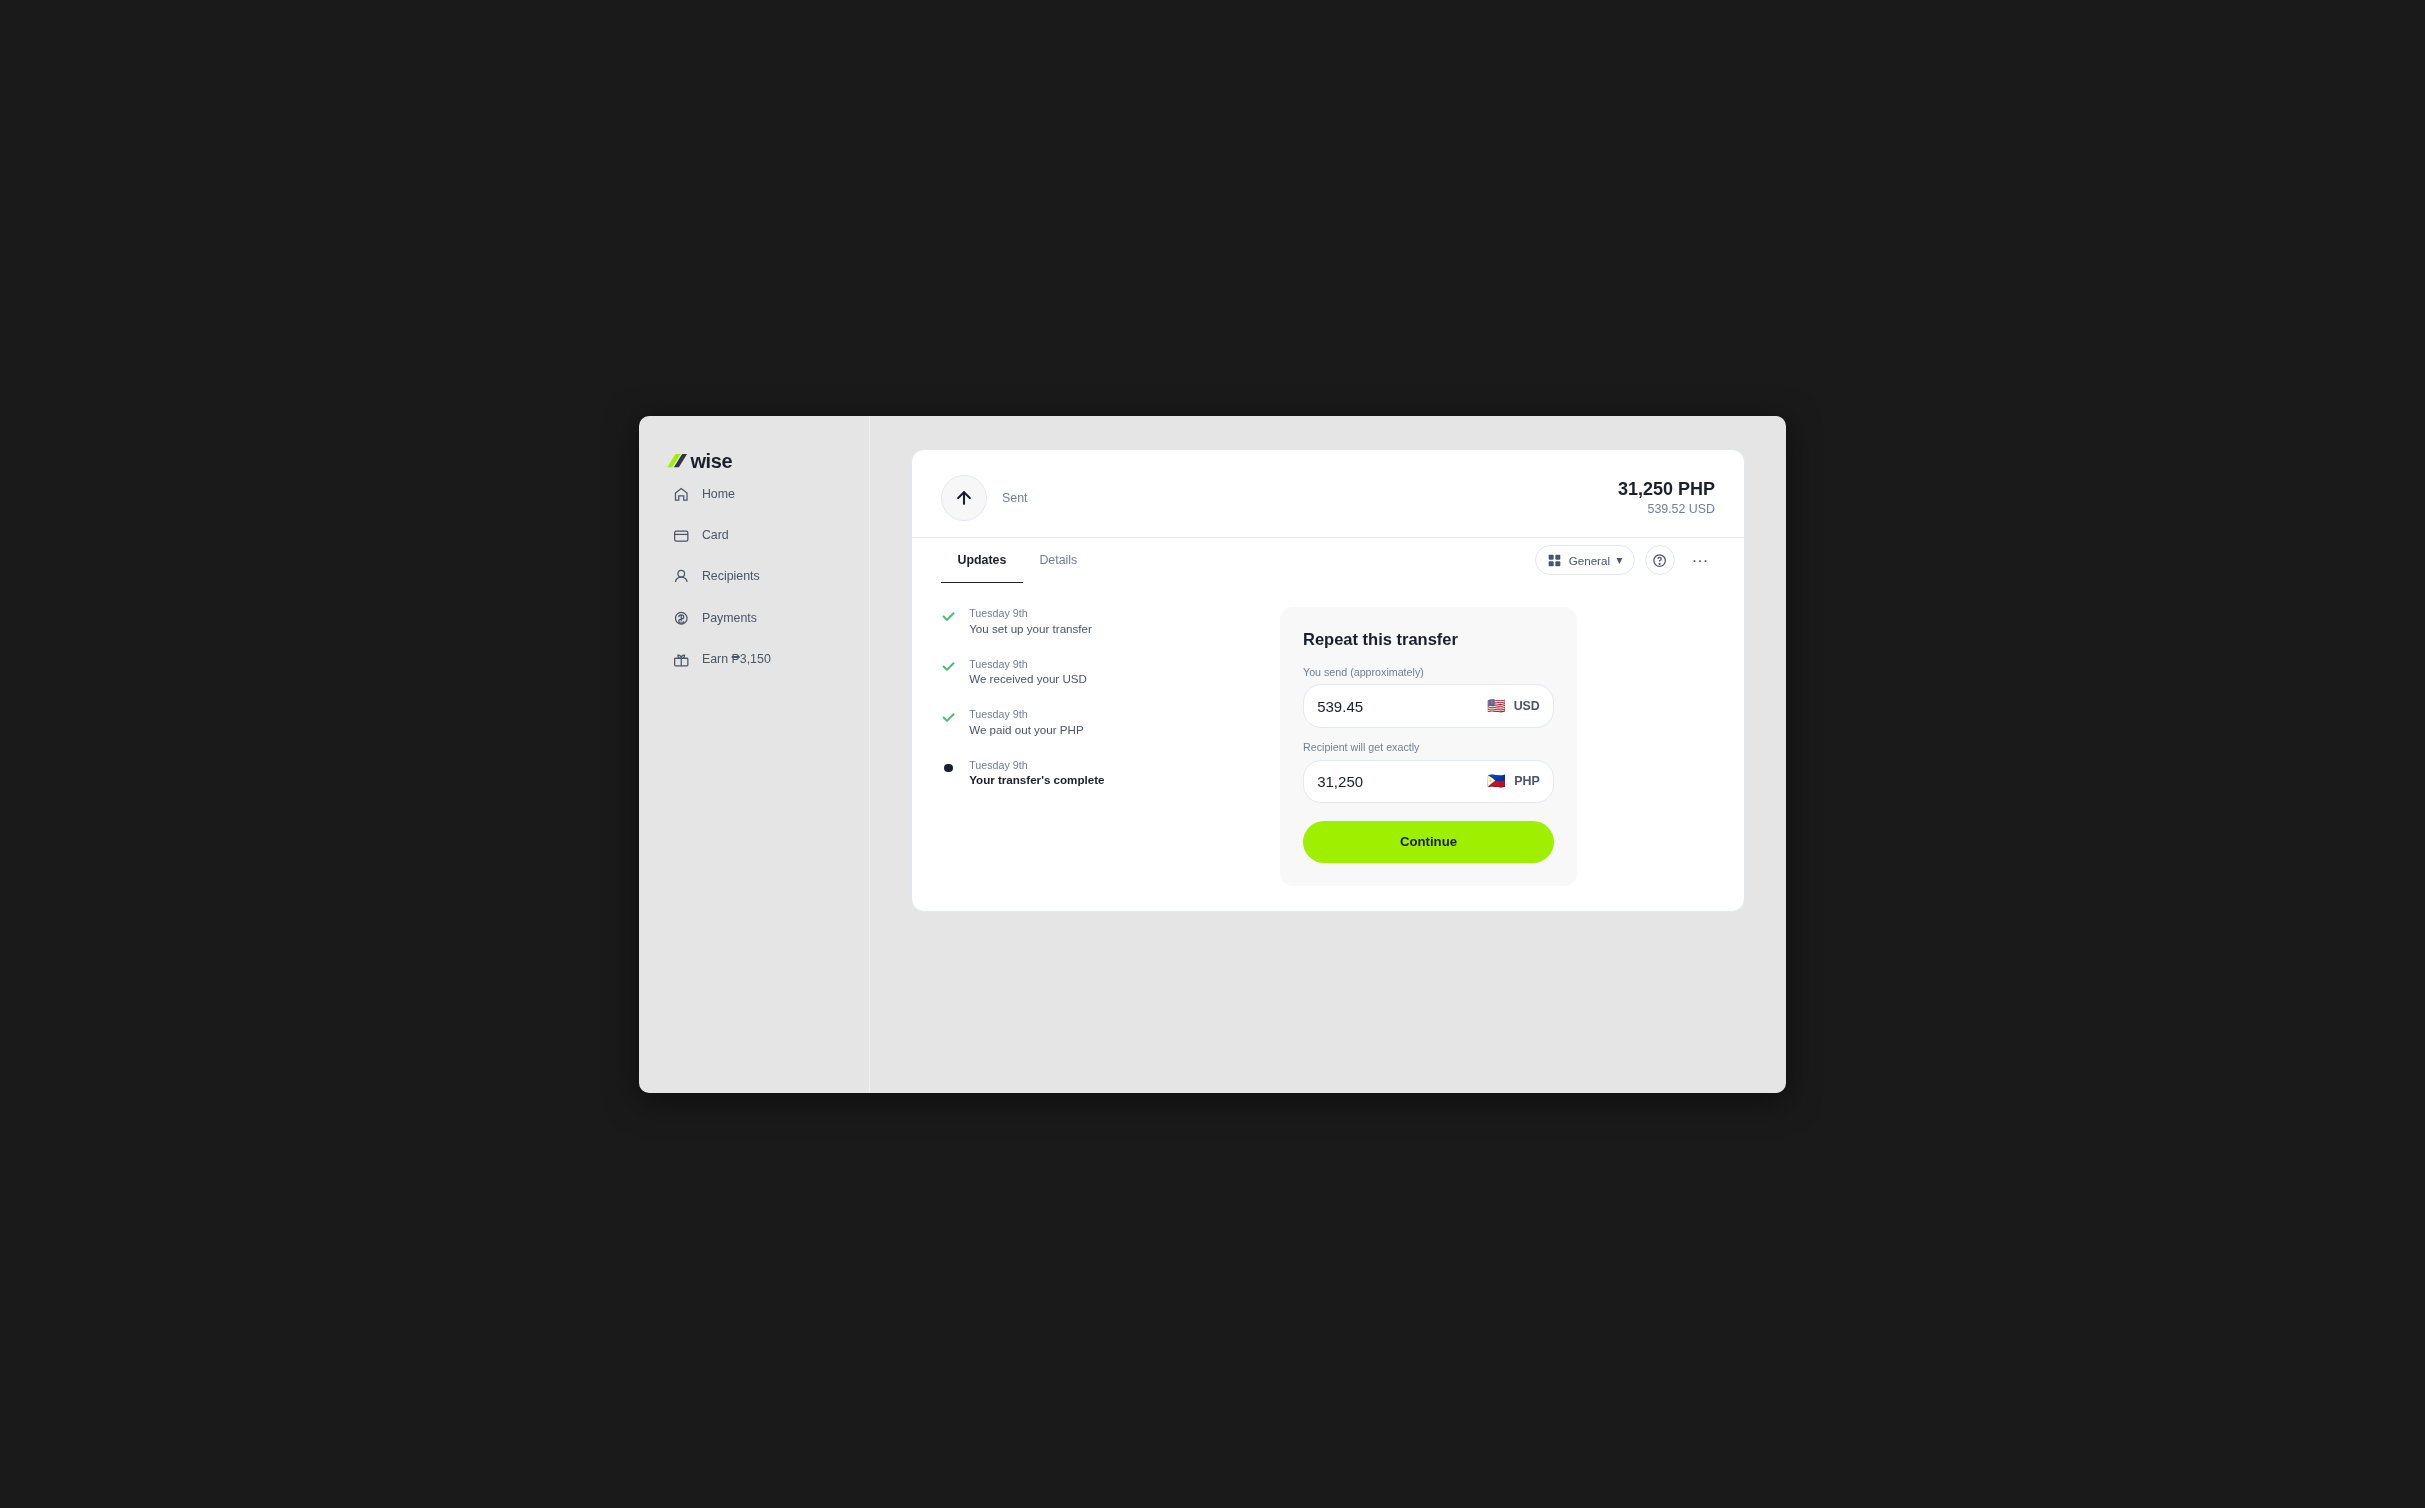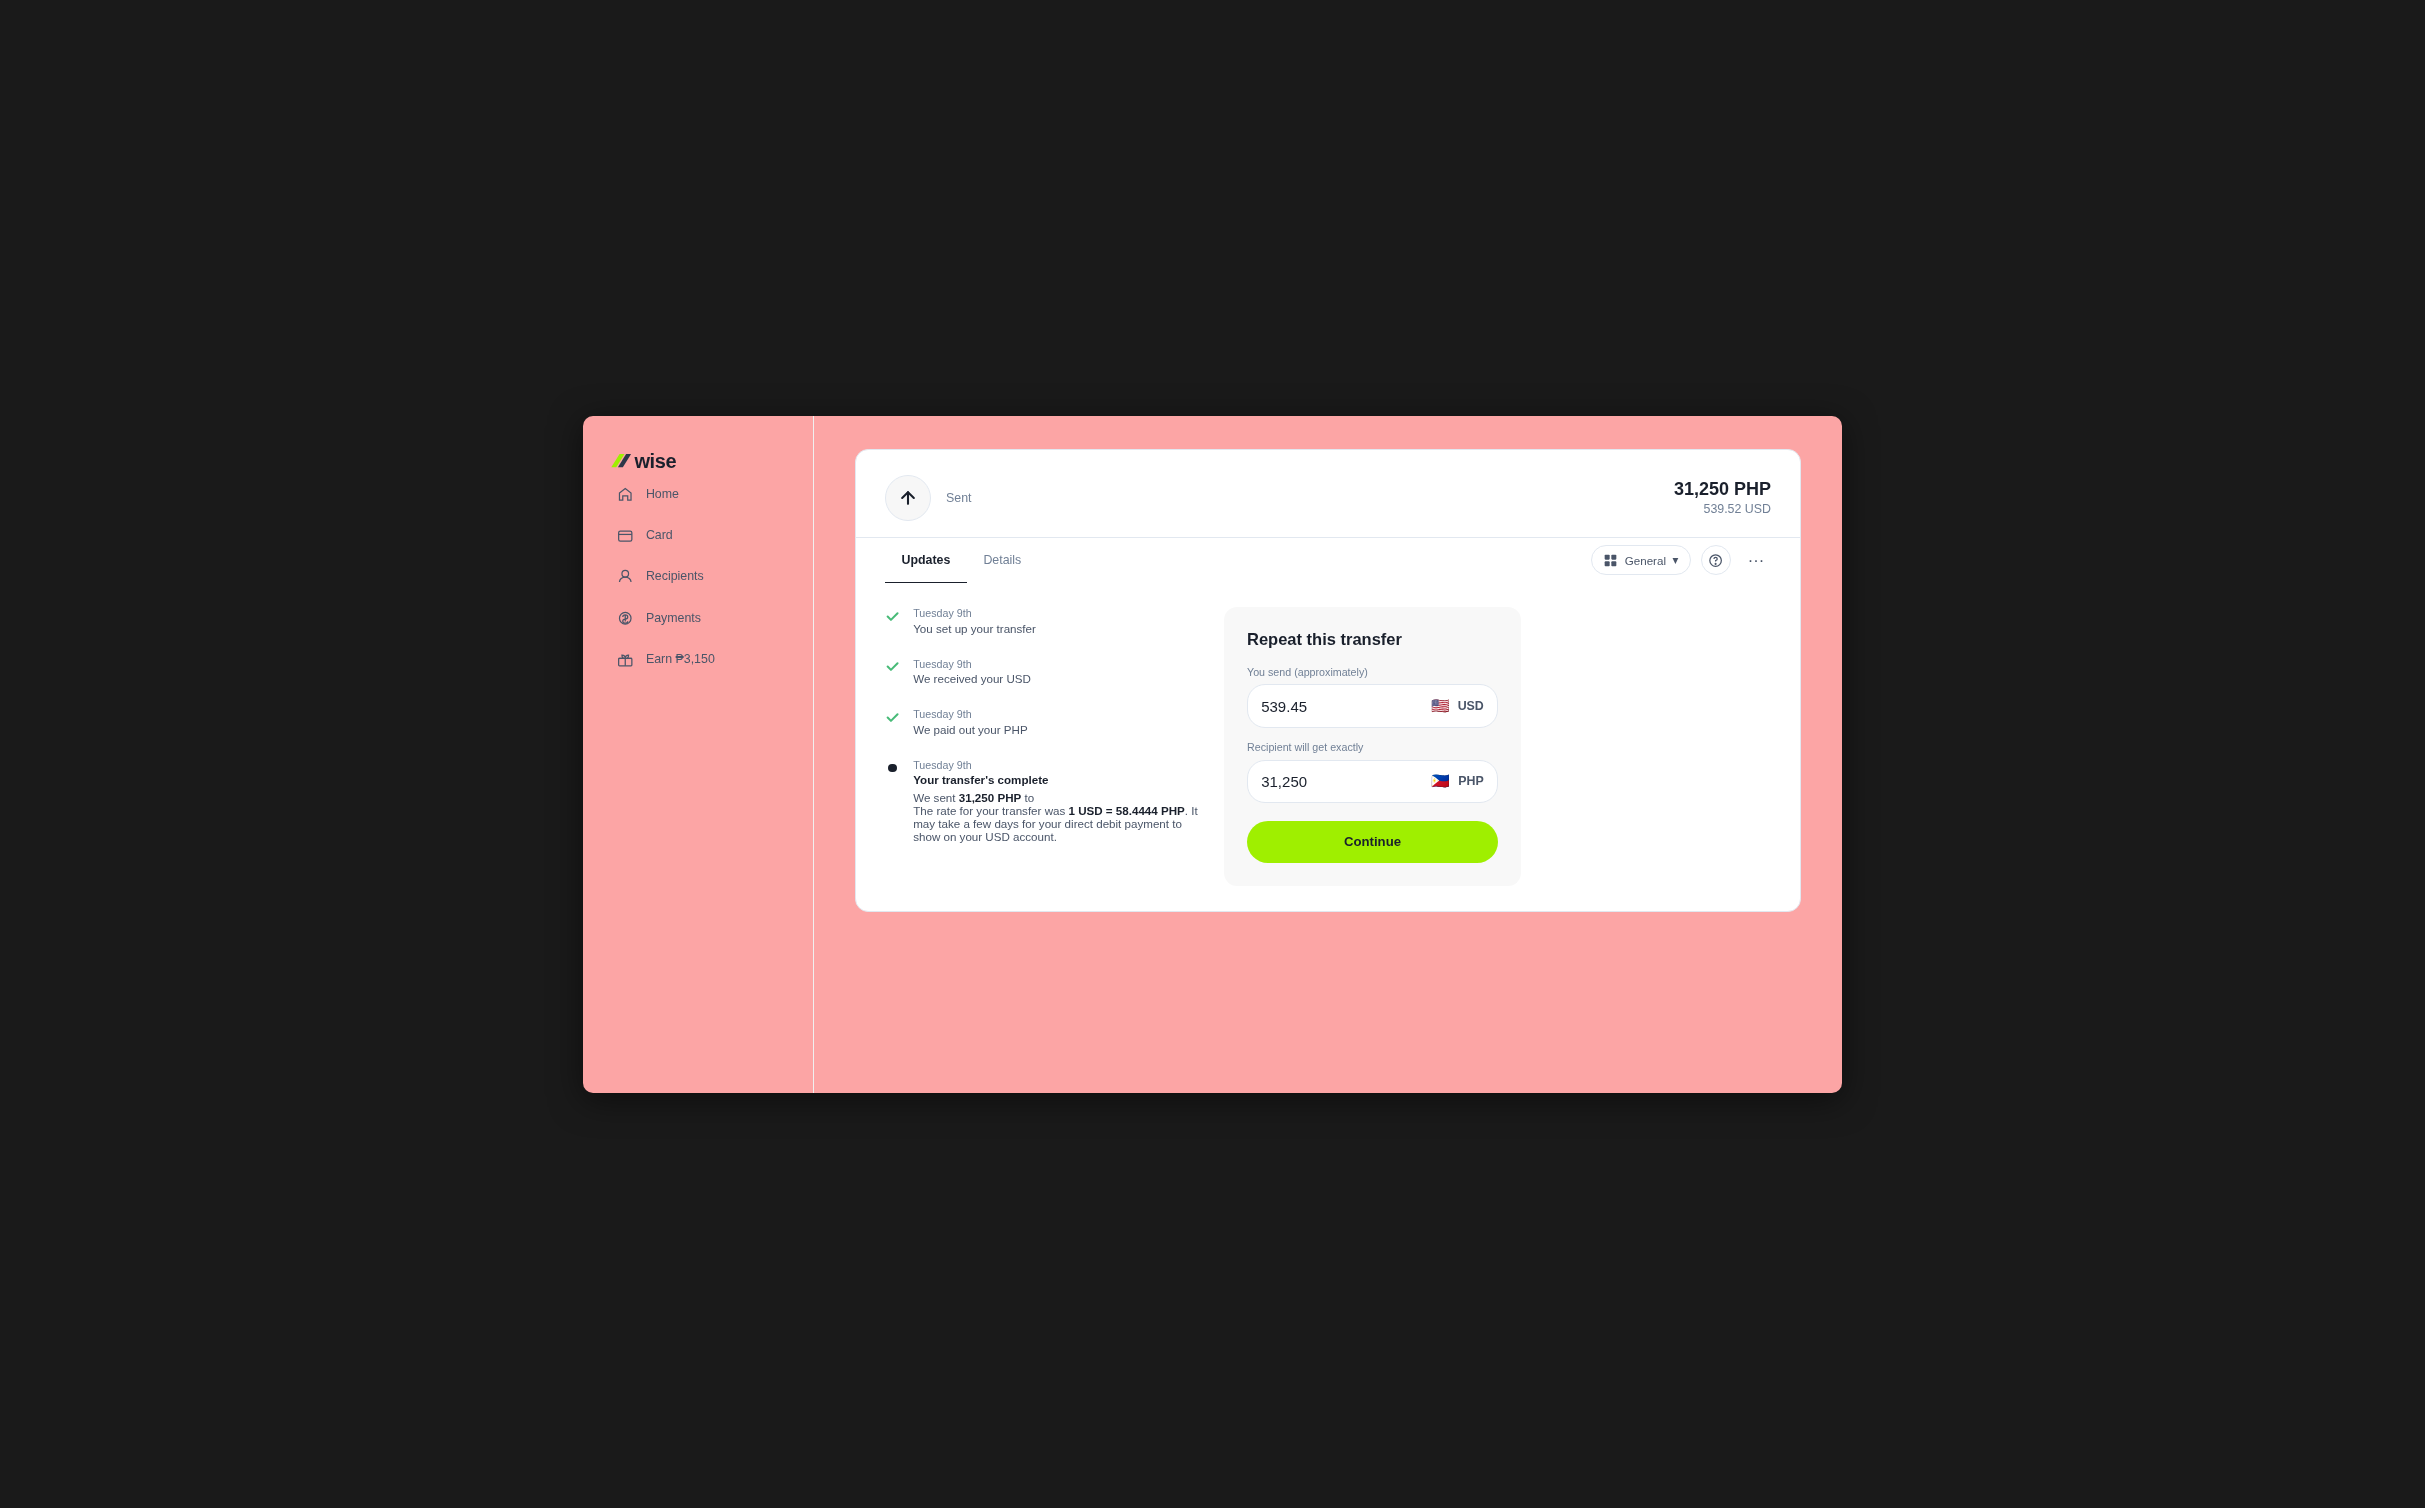--- a/index.html
+++ b/index.html
@@ -5,23 +5,23 @@
     * { box-sizing: border-box; margin: 0; padding: 0; }
     body {
       background: #1a1a1a;
       display: flex;
       justify-content: center;
       align-items: center;
       min-height: 100vh;
       font-family: -apple-system, BlinkMacSystemFont, 'Segoe UI', sans-serif;
     }
     .browser-window {
-      background: #fca5a5;
+      background: #e5e5e5;
       border-radius: 10px;
-      width: 1259px;
+      width: 1147px;
       min-height: 677px;
       overflow: hidden;
       box-shadow: 0 6.6px 33px rgba(0,0,0,0.5);
     }
     .layout {
       display: flex;
       height: 677px;
     }
     
     .sidebar {
@@ -483,24 +483,20 @@
 
             <div class="timeline-item">
               <div class="timeline-indicator">
                 <div class="timeline-dot">
                   <div class="bullet-dot"></div>
                 </div>
               </div>
               <div class="timeline-body">
                 <div class="timeline-date">Tuesday 9th</div>
                 <div class="timeline-title">Your transfer's complete</div>
-                <div class="timeline-text">
-                  <span>We sent </span><strong>31,250 PHP</strong><span> to</span><br>
-                  <span>The rate for your transfer was </span><strong>1 USD = 58.4444 PHP</strong><span>. It may take a few days for your direct debit payment to show on your USD account.</span>
-                </div>
               </div>
             </div>
           </div>
 
           <div class="repeat-card">
             <div class="repeat-title">Repeat this transfer</div>
 
             <div class="field-label">You send (approximately)</div>
             <div class="currency-input">
               <span class="currency-value">539.45</span>

